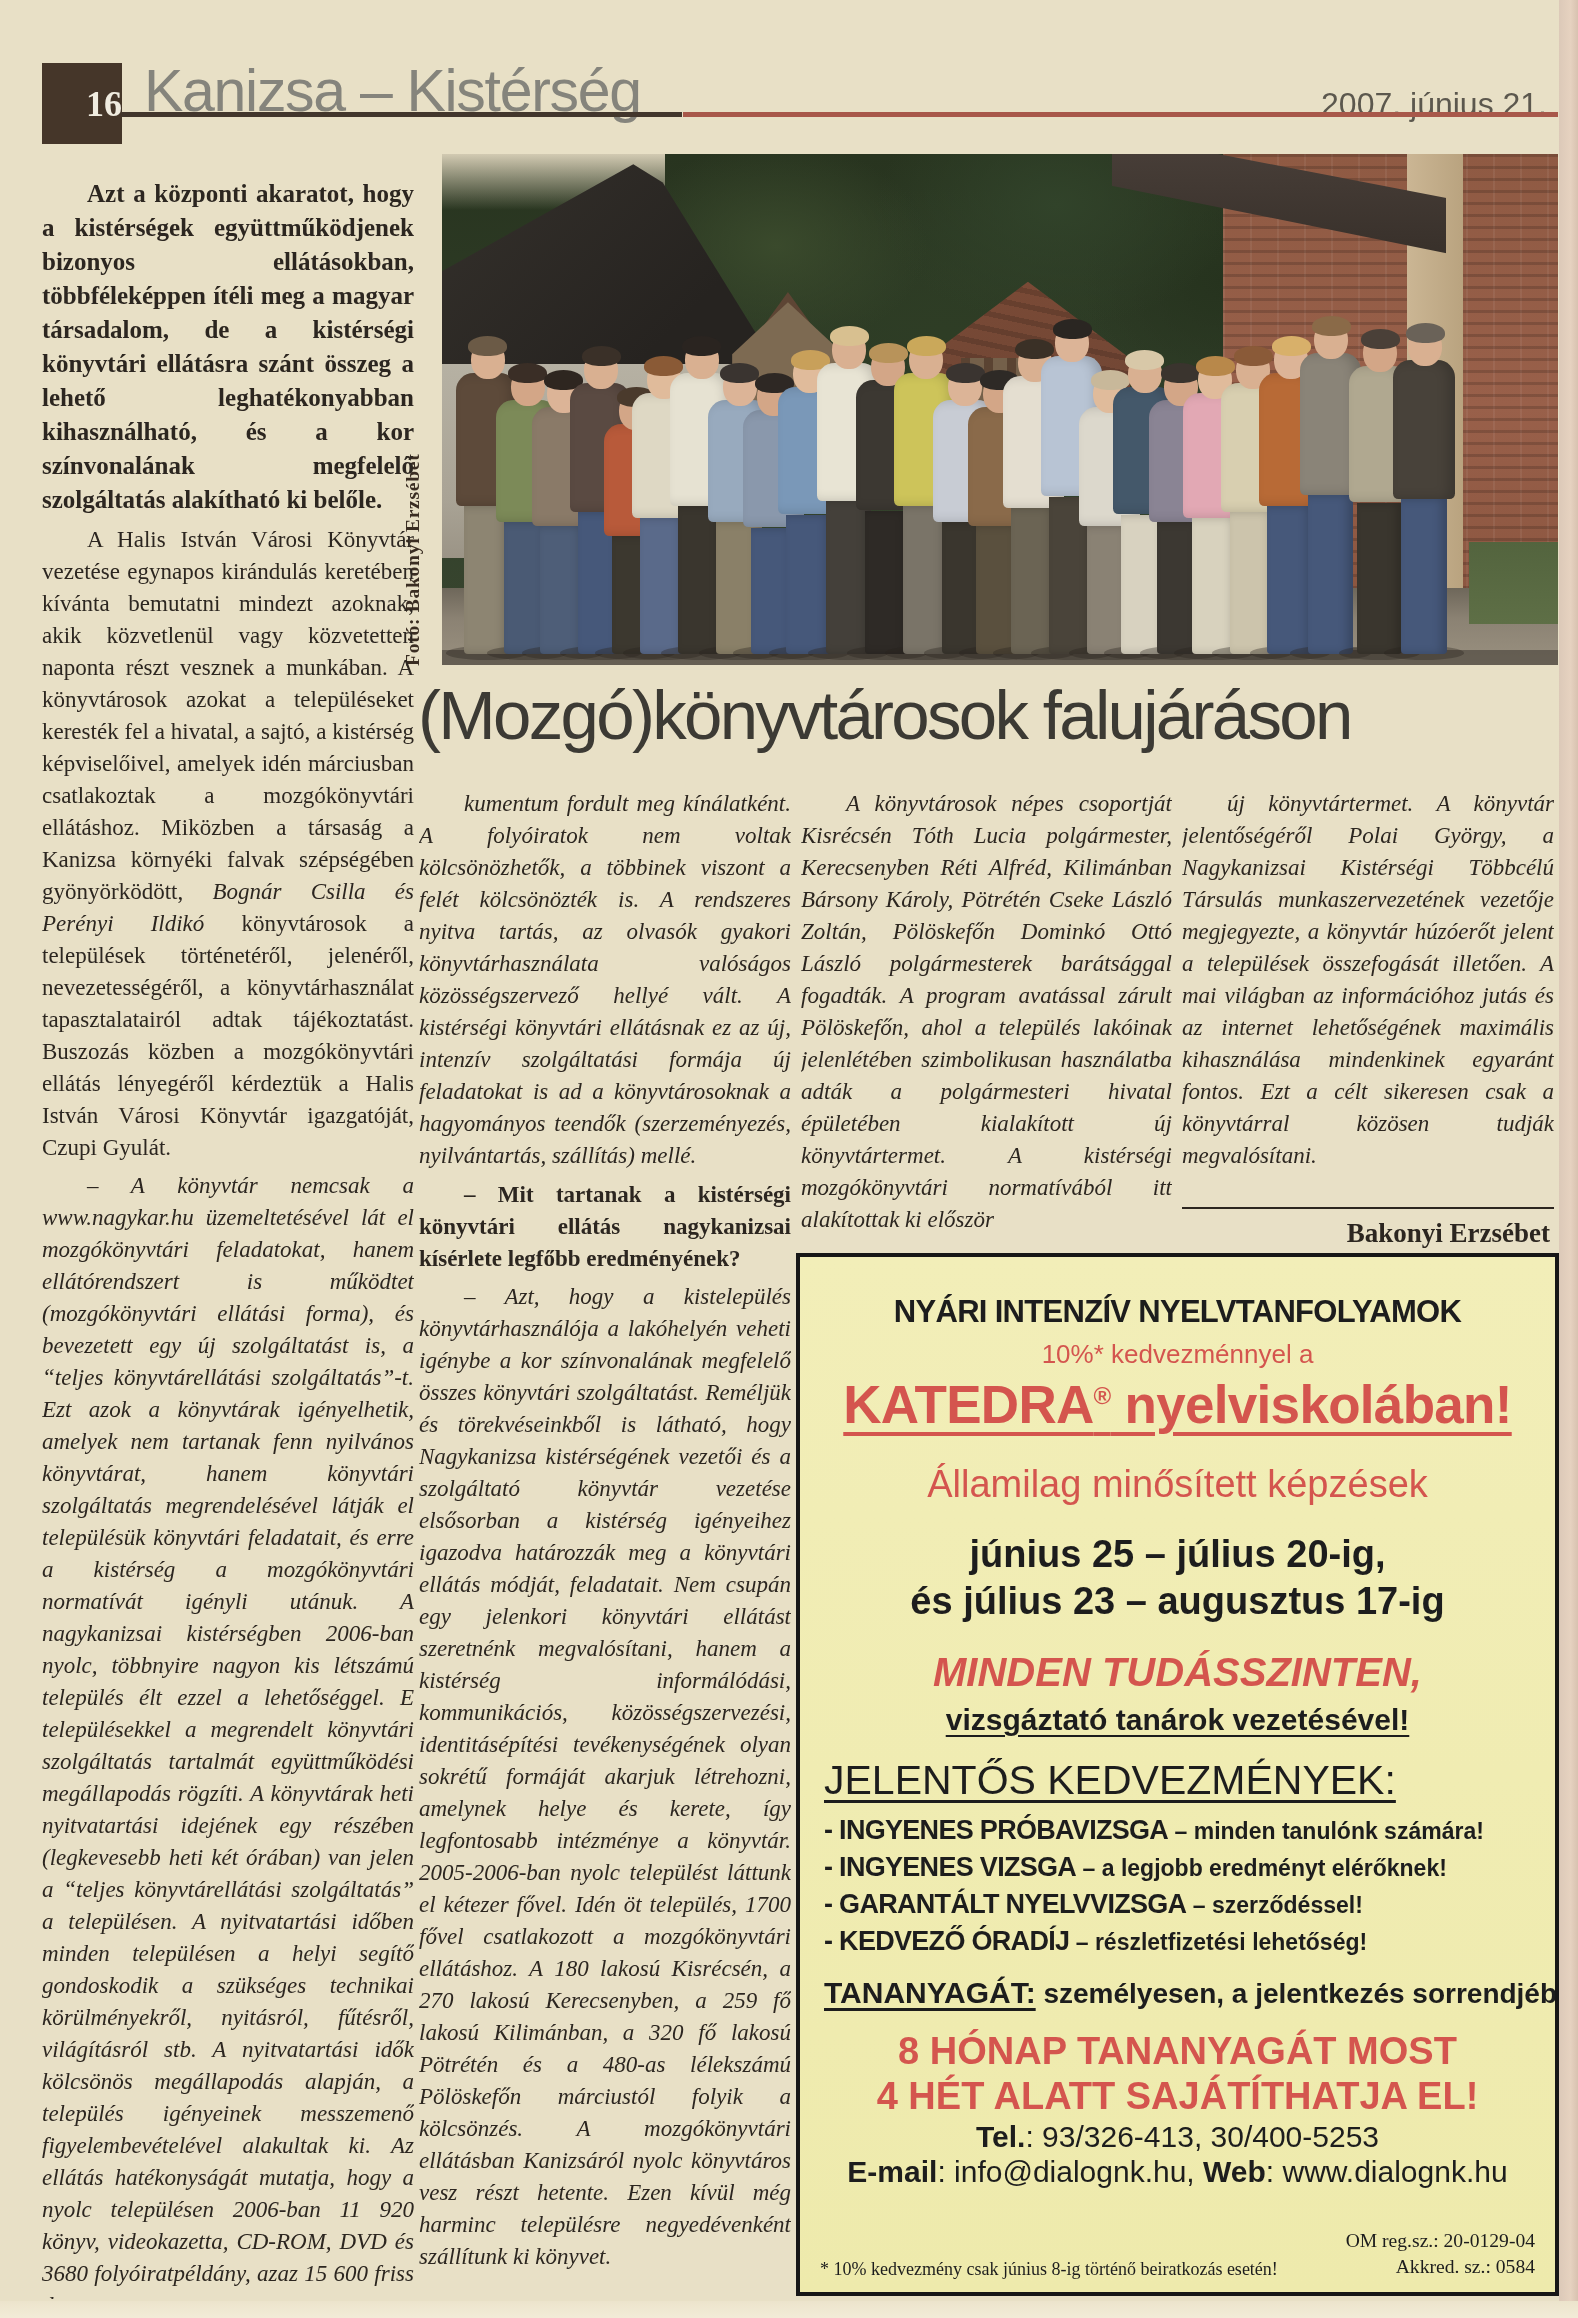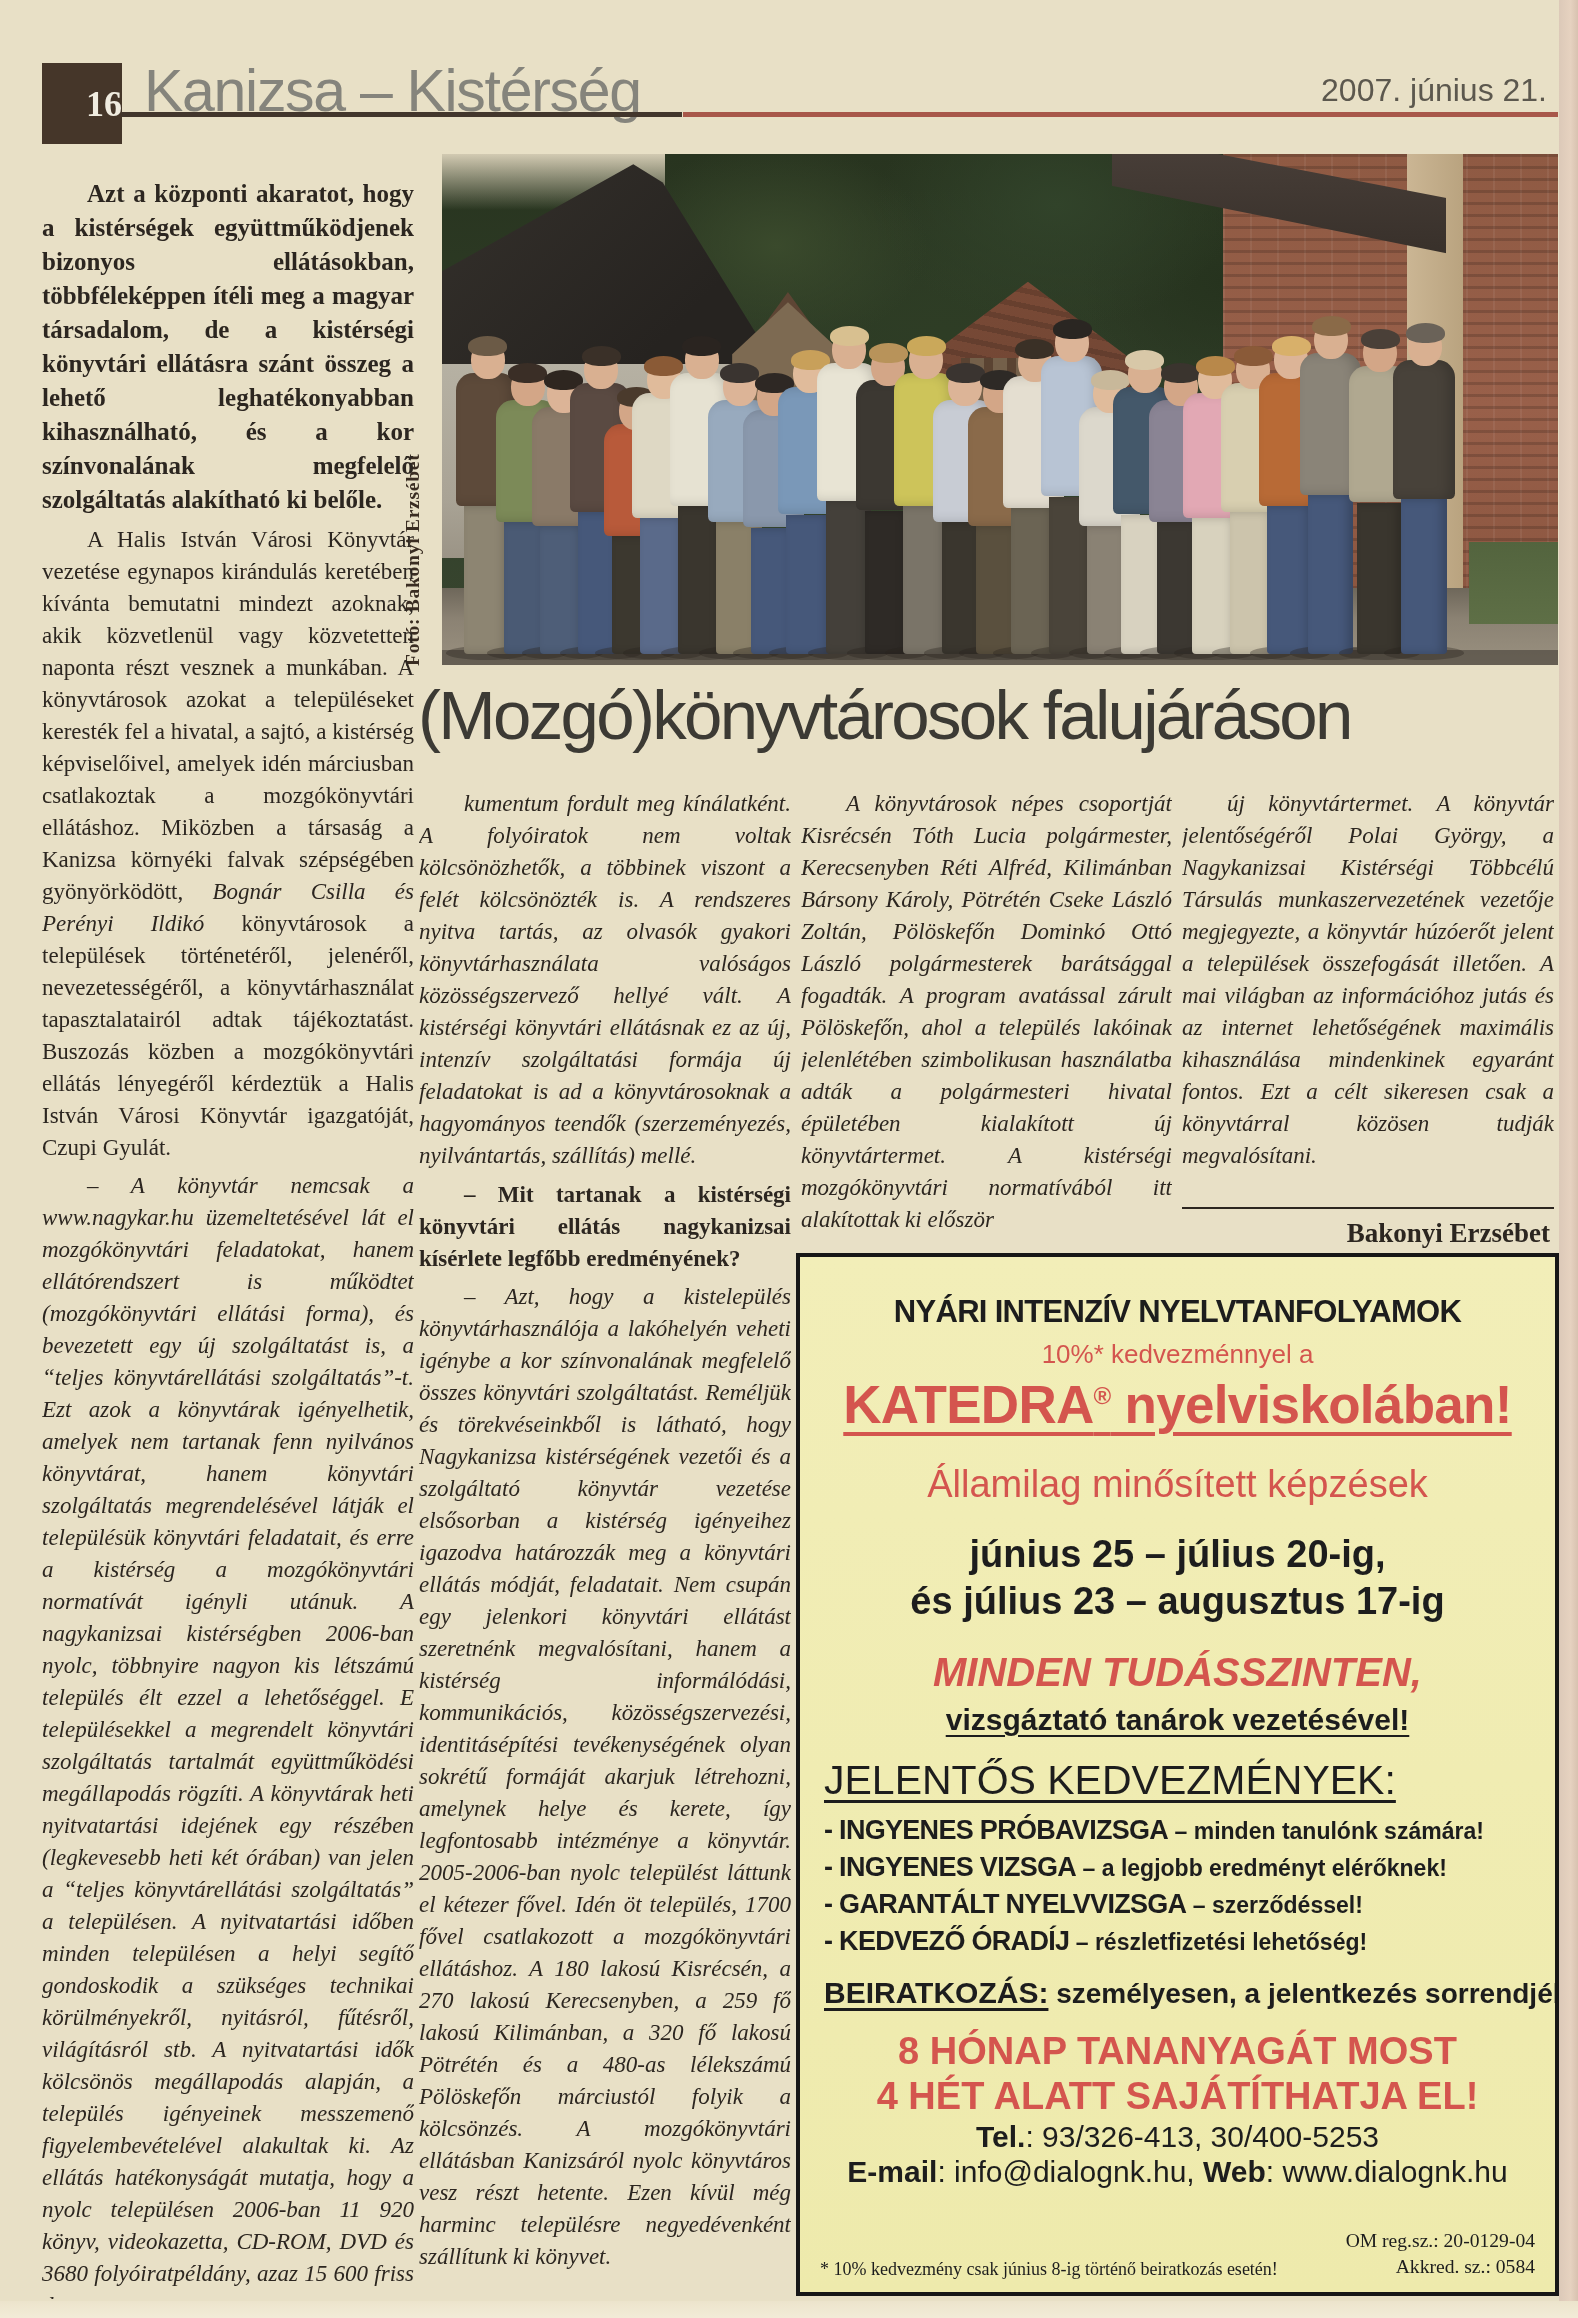--- a/index.html
+++ b/index.html
@@ -14,21 +14,21 @@
   .edge-bottom { position:absolute; left:0; top:2301px; width:100%; height:17.5px;
     background:linear-gradient(#ece4cc,#f3ecd8); }
 
   
   .pagenum-box { position:absolute; left:42px; top:63px; width:80px; height:81px;
     background:#453629; color:#f0ece0; display:flex; align-items:center; justify-content:flex-end;
     font-size:36px; font-weight:bold; }
   .masthead { position:absolute; left:144px; top:57px;
     font-family:"Liberation Sans", sans-serif; font-size:59px; font-weight:400;
     color:#85847c; letter-spacing:-1.3px; white-space:nowrap; }
-  .issue-date { position:absolute; right:31px; top:72px;
+  .issue-date { position:absolute; right:31px; top:86px;
     font-family:"Liberation Sans", sans-serif; font-size:32px; color:#5c584e; white-space:nowrap; }
   .rule-dark { position:absolute; left:121px; top:112px; width:561px; height:4.7px; background:#42362c; }
   .rule-red  { position:absolute; left:683px; top:112px; width:875px; height:4.7px; background:#a8584a; }
 
   
   .photo { position:absolute; left:442px; top:154px; width:1116px; height:511px;
     overflow:hidden; background:#2c3a24; }
   .ph-trees { position:absolute; inset:0;
     background:
       radial-gradient(216px 148px at 30% 18%, #3a4a2c 0%, rgba(58,74,44,0) 70%),
@@ -395,21 +395,21 @@
     <div class="ad-d2">és július 23 – augusztus 17-ig</div>
     <div class="ad-levels ad-red">MINDEN TUDÁSSZINTEN,</div>
     <div class="ad-teachers">vizsgáztató tanárok vezetésével!</div>
     <div class="ad-disc-title">JELENTŐS KEDVEZMÉNYEK:</div>
     <div class="ad-list">
       <div class="ad-li"><span class="ad-li-strong">- INGYENES PRÓBAVIZSGA</span><span class="ad-li-rest"> – minden tanulónk számára!</span></div>
       <div class="ad-li"><span class="ad-li-strong">- INGYENES VIZSGA</span><span class="ad-li-rest"> – a legjobb eredményt elérőknek!</span></div>
       <div class="ad-li"><span class="ad-li-strong">- GARANTÁLT NYELVVIZSGA</span><span class="ad-li-rest"> – szerződéssel!</span></div>
       <div class="ad-li"><span class="ad-li-strong">- KEDVEZŐ ÓRADÍJ</span><span class="ad-li-rest"> – részletfizetési lehetőség!</span></div>
     </div>
-    <div class="ad-enroll"><span class="enroll-strong">BEIRATKOZÁS:</span><span> személyesen, a jelentkezés sorrendjében</span></div>
+    <div class="ad-enroll"><span class="enroll-strong">TANANYAGÁT:</span><span> személyesen, a jelentkezés sorrendjében</span></div>
     <div class="ad-p1 ad-red">8 HÓNAP TANANYAGÁT MOST</div>
     <div class="ad-p2 ad-red">4 HÉT ALATT SAJÁTÍTHATJA EL!</div>
     <div class="ad-tel"><b>Tel.</b><span>: 93/326-413, 30/400-5253</span></div>
     <div class="ad-mail"><b>E-mail</b><span>: info@dialognk.hu, </span><b>Web</b><span>: www.dialognk.hu</span></div>
     <div class="ad-footer">
       <div class="ad-note">* 10% kedvezmény csak június 8-ig történő beiratkozás esetén!</div>
       <div class="ad-reg">
         <div>OM reg.sz.: 20-0129-04</div>
         <div>Akkred. sz.: 0584</div>
       </div>

